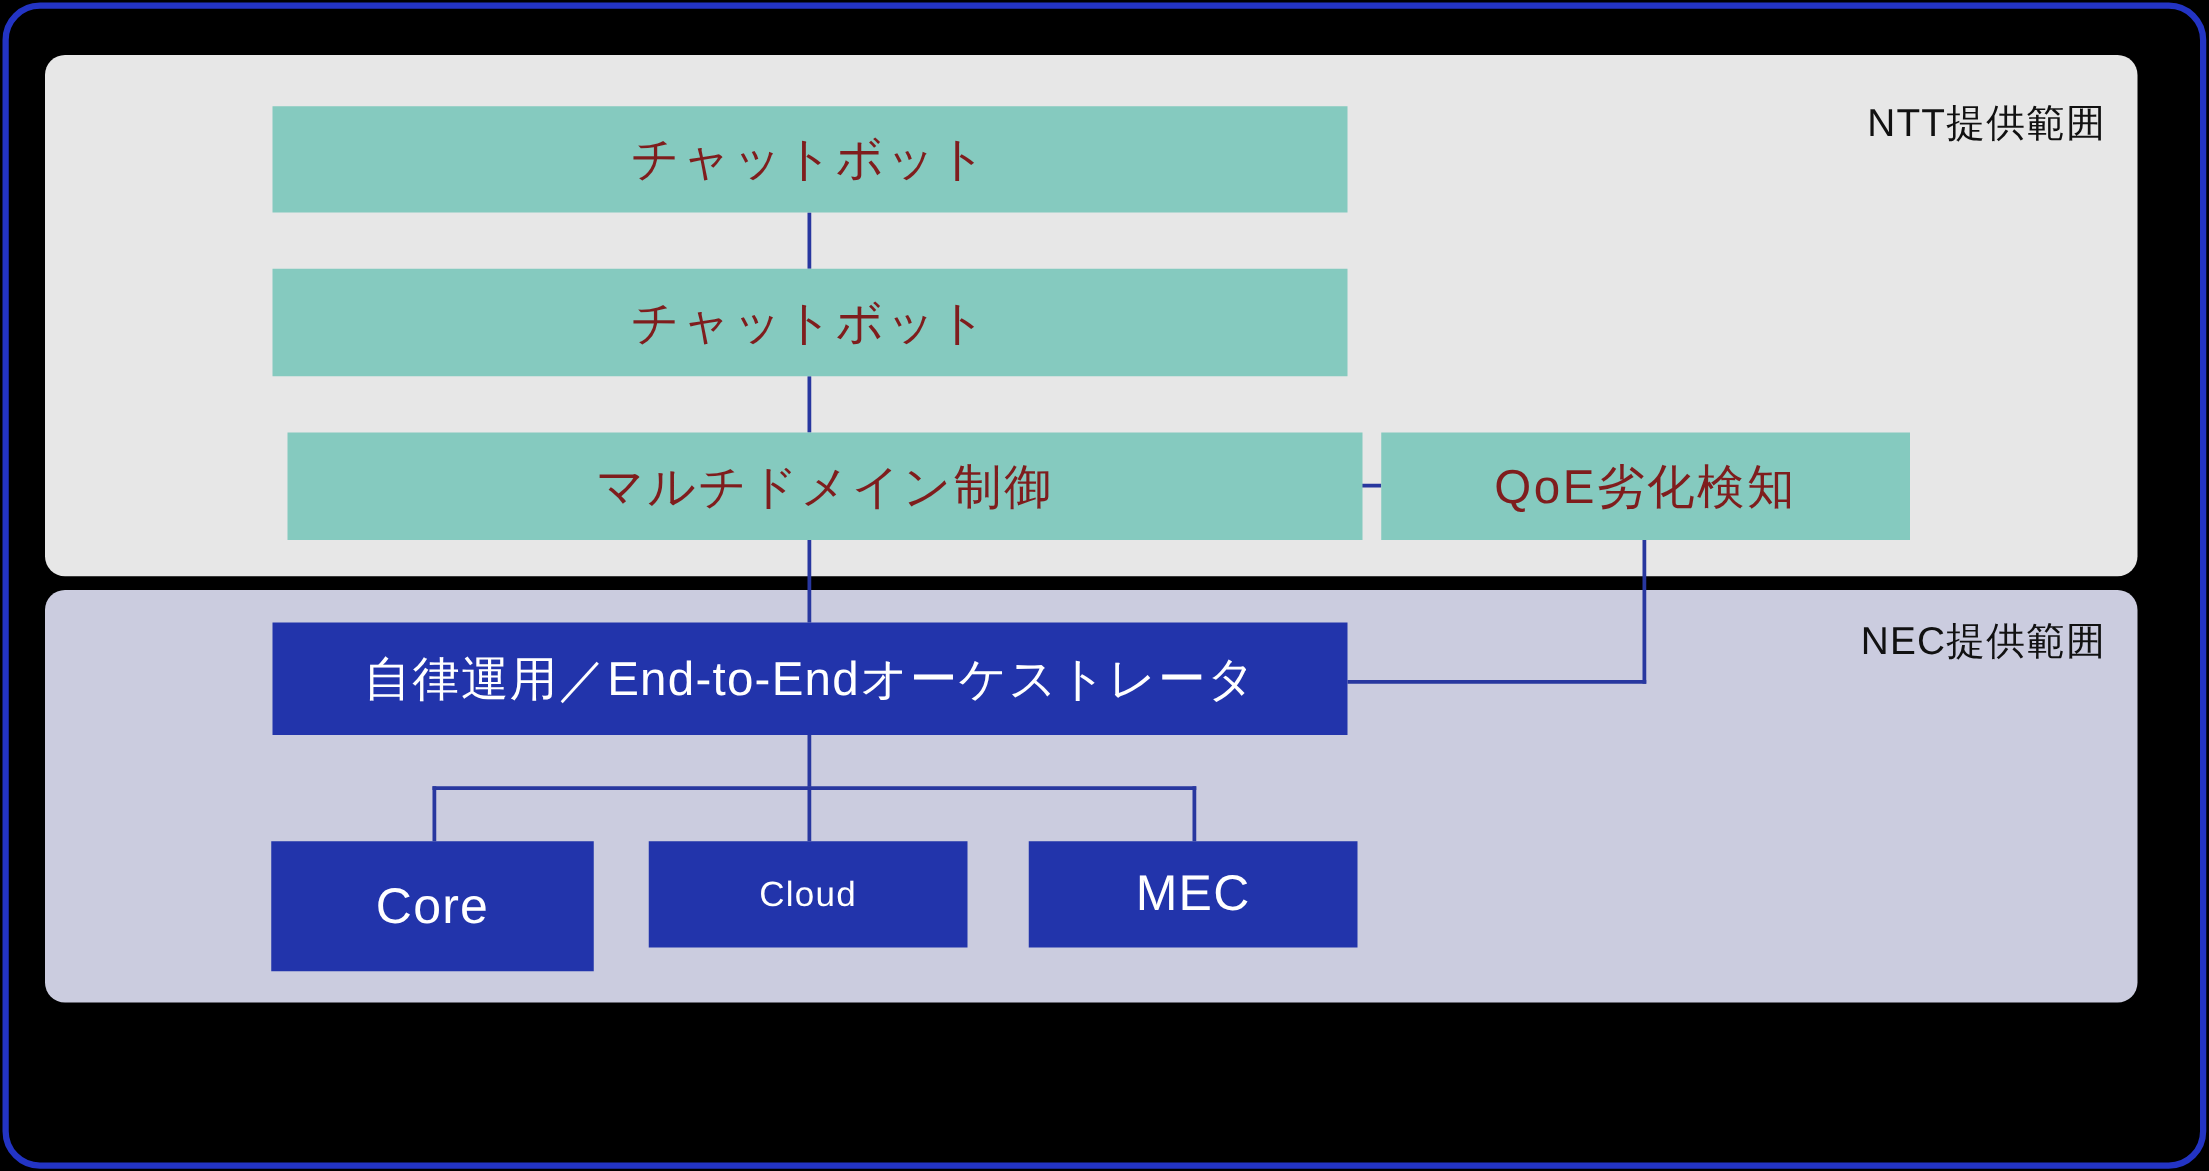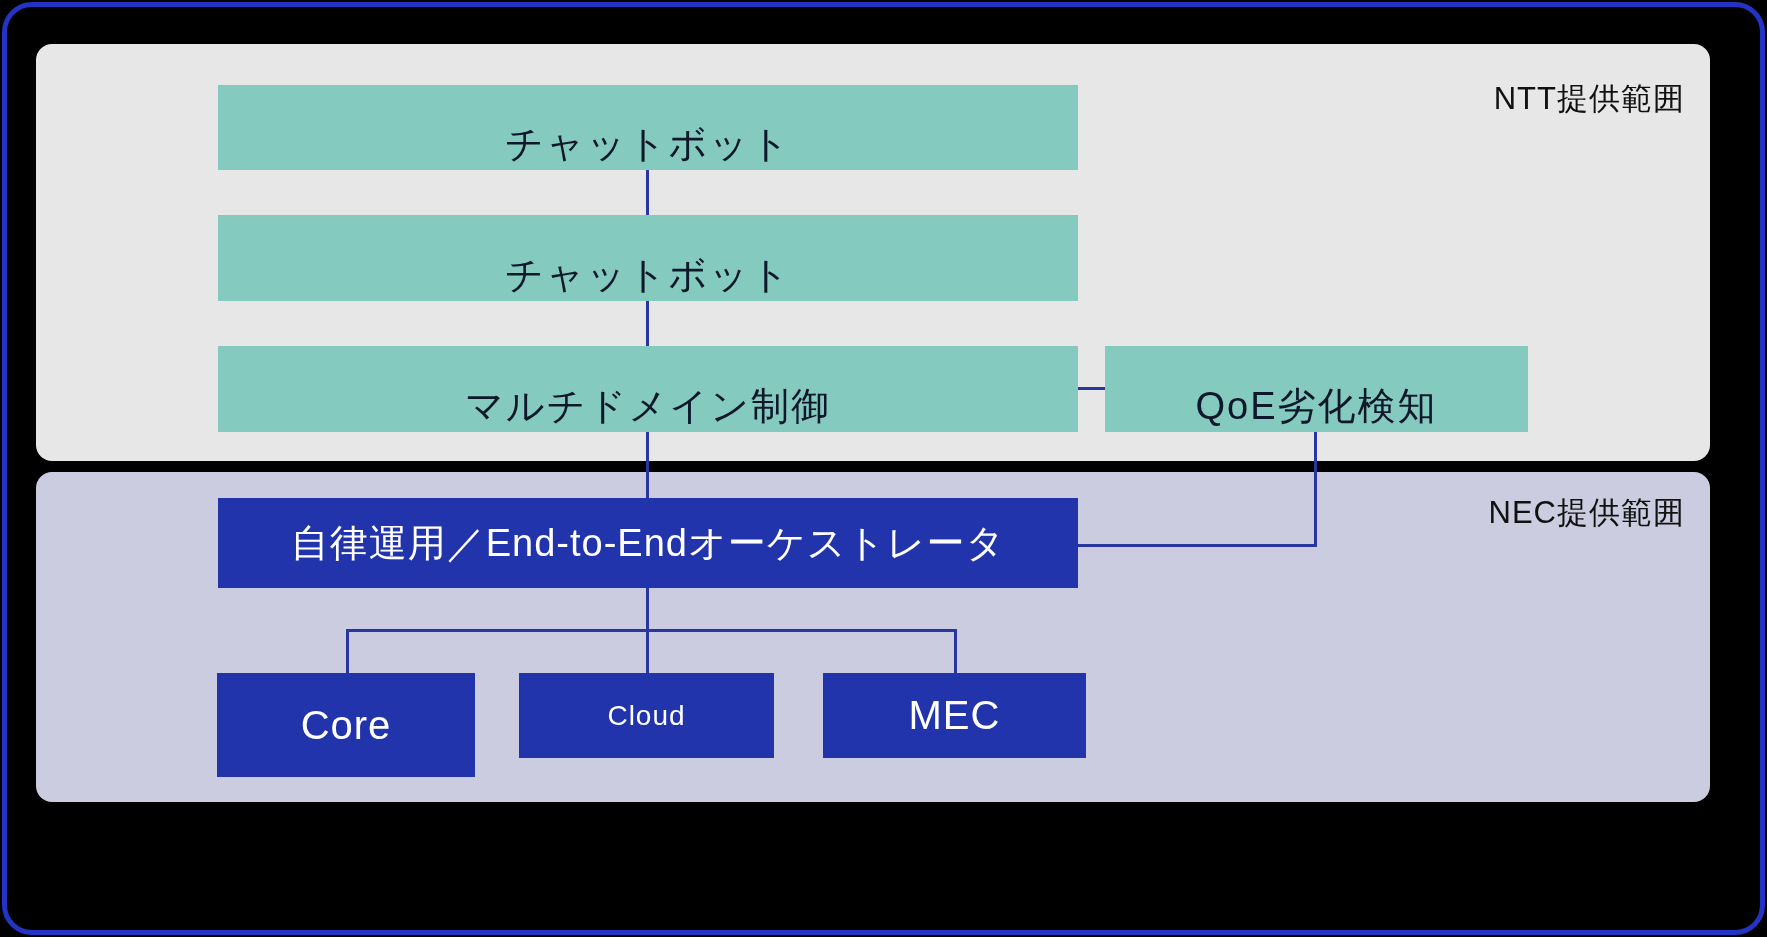--- a/index.html
+++ b/index.html
@@ -26,25 +26,25 @@
     font-size:31px;font-weight:300;color:#111;
     letter-spacing:1px;white-space:nowrap;
   }
   .panel-label-ntt{top:78px;}
   .panel-label-nec{top:492px;}
   .node{
     position:absolute;
     display:flex;align-items:center;justify-content:center;
     white-space:nowrap;
   }
-  .node-teal{background:var(--teal);color:#0f172a;font-size:38px;font-weight:300;letter-spacing:2px;align-items:flex-end;}
+  .node-teal{background:var(--teal);color:#7f1d1d;font-size:38px;font-weight:300;letter-spacing:2px;}
   .node-blue{background:var(--box-blue);color:#fff;font-weight:300;letter-spacing:1px;}
   .n-chatbot     {left:218px;top:85px;width:860px;height:85px;}
   .n-intent      {left:218px;top:215px;width:860px;height:86px;}
-  .n-multidomain {left:218px;top:346px;width:860px;height:86px;}
+  .n-multidomain {left:230px;top:346px;width:860px;height:86px;}
   .n-qoe         {left:1105px;top:346px;width:423px;height:86px;}
   .n-orchestrator{left:218px;top:498px;width:860px;height:90px;font-size:38px;}
   .n-core        {left:217px;top:673px;width:258px;height:104px;font-size:40px;}
   .n-cloud       {left:519px;top:673px;width:255px;height:85px;font-size:28px;}
   .n-mec         {left:823px;top:673px;width:263px;height:85px;font-size:40px;}
   .connector{position:absolute;background:var(--line-blue);}
   .c-v{width:3px;}
   .c-h{height:3px;}
   .c1{left:646px;top:170px;height:45px;}
   .c2{left:646px;top:301px;height:45px;}

